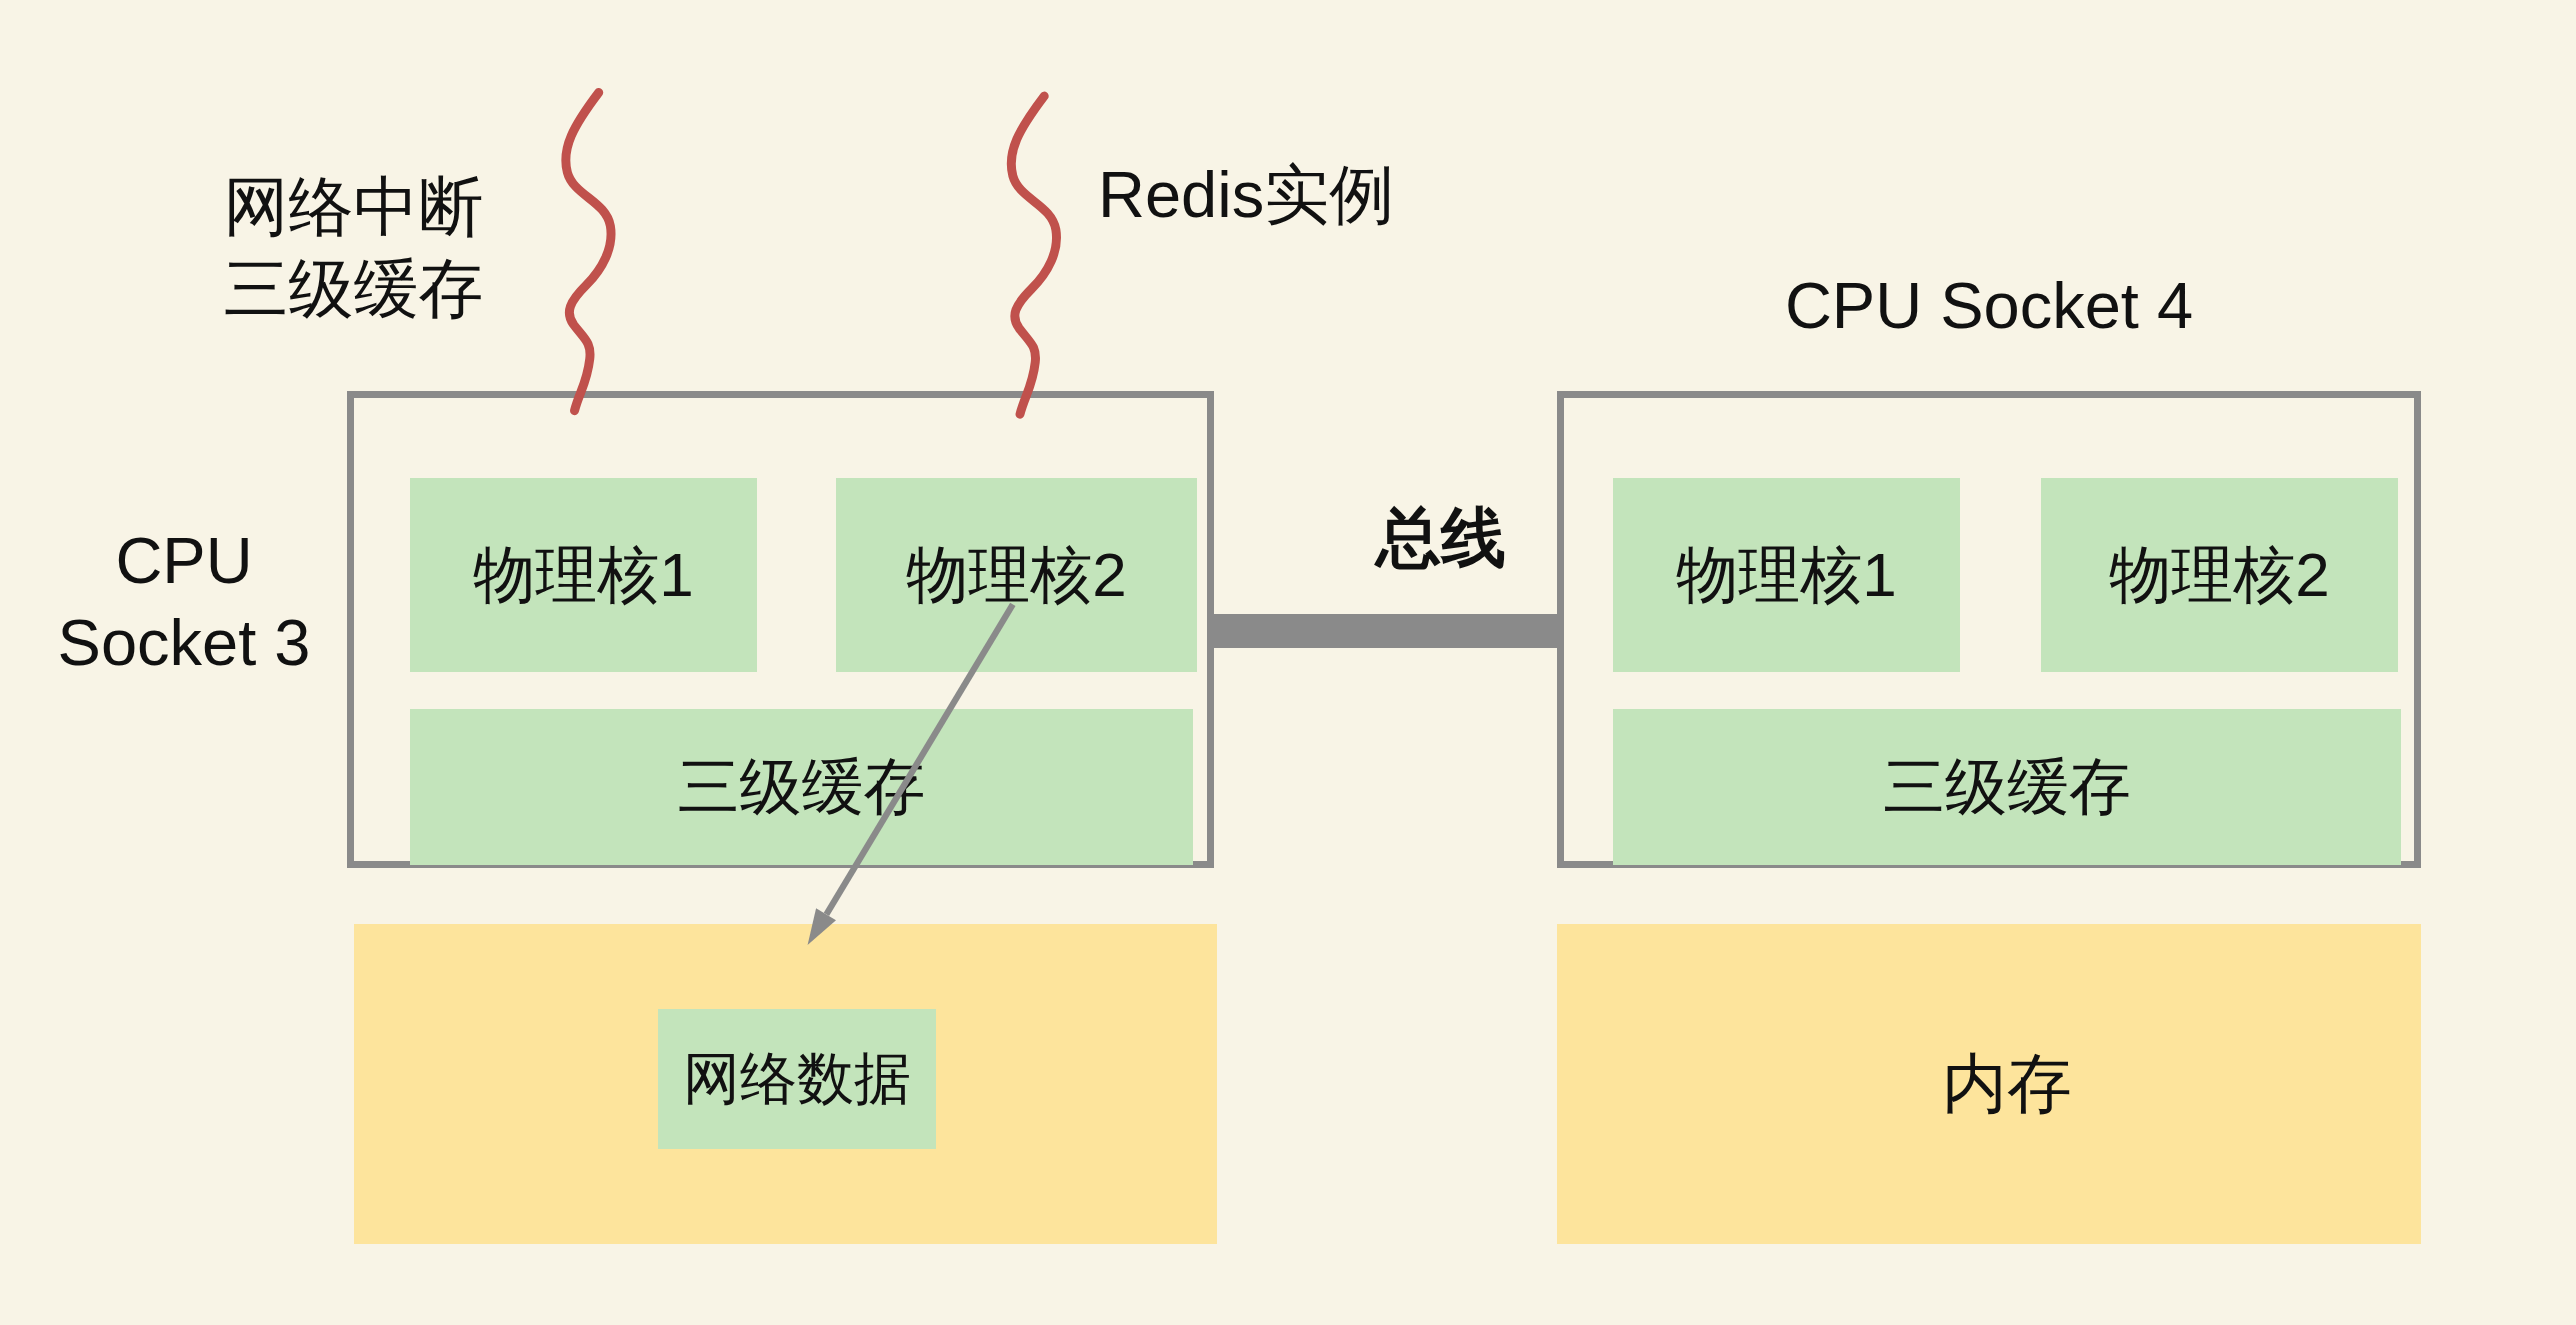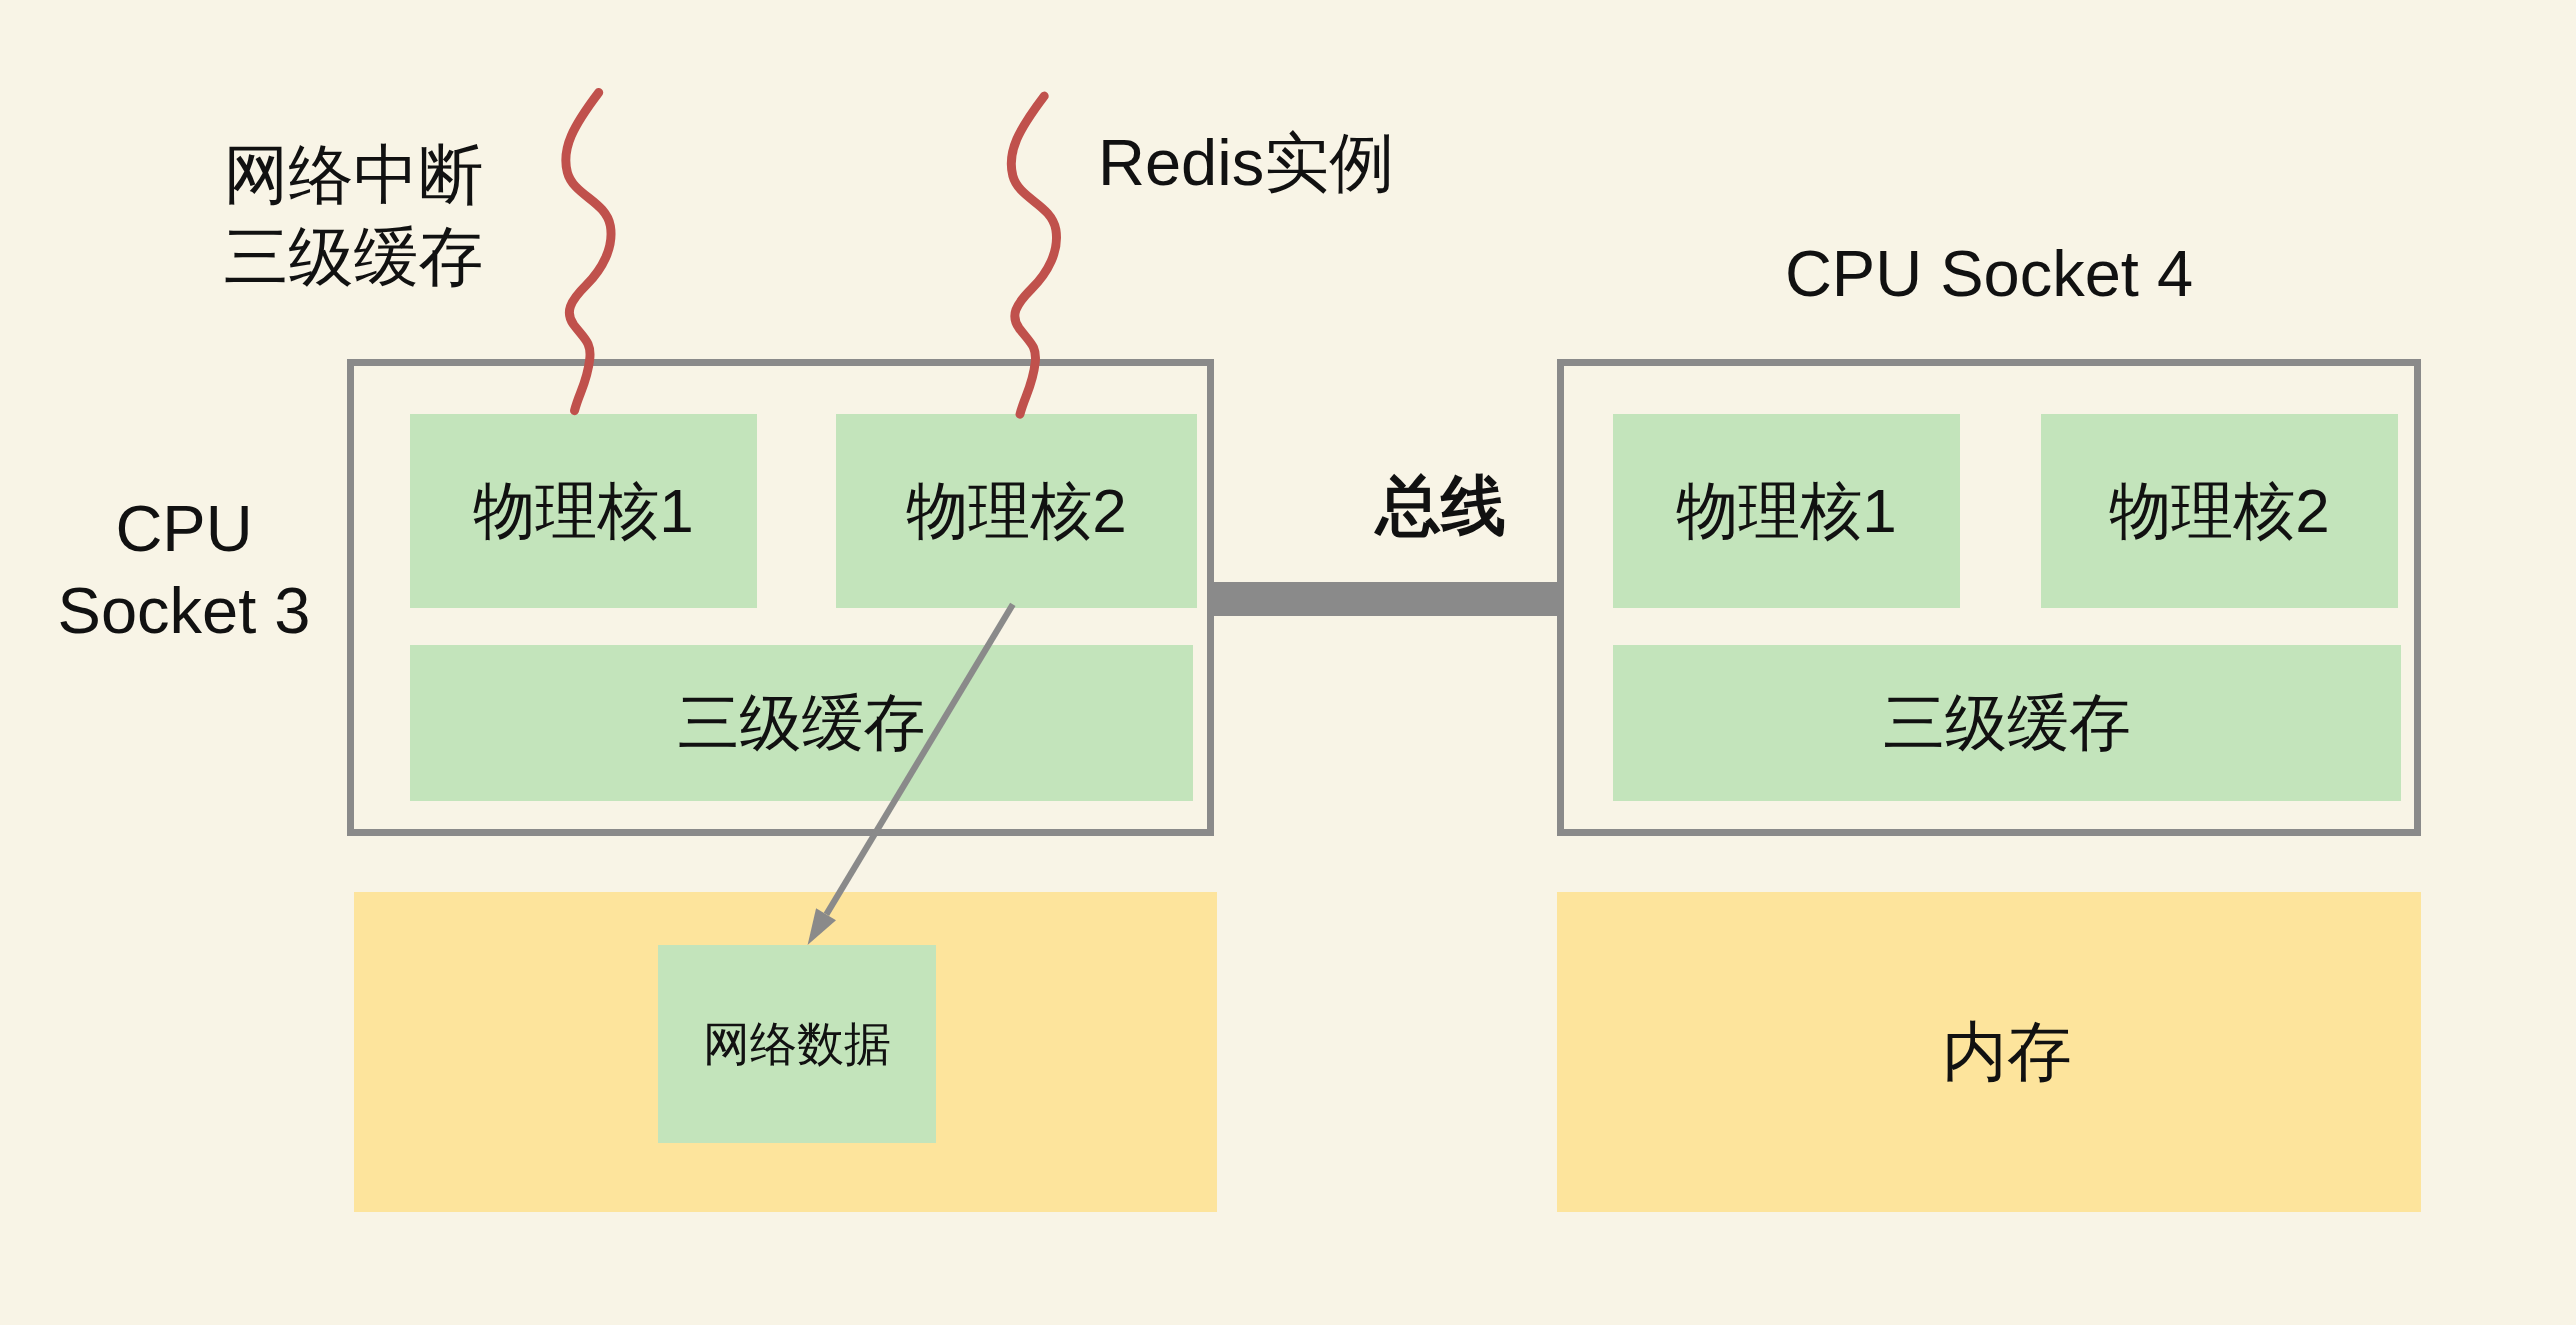--- a/index.html
+++ b/index.html
@@ -11,21 +11,21 @@
     background: var(--background, #f8f4e6);
   }
   .stage {
     position: relative;
     width: 2576px;
     height: 1326px;
     background: var(--background, #f8f4e6);
     overflow: hidden;
     color: var(--text, #111111);
   }
-  .abs { position: absolute; box-sizing: border-box; }
+  .abs { position: absolute; box-sizing: border-box; margin-top: 32px; }
 
   
   .bigtext {
     font-size: 65px;
     line-height: 82px;
     text-align: center;
     color: var(--text, #111111);
     white-space: nowrap;
   }
   .interrupt-label { left: 125px; top: 134px; width: 457px; }
@@ -68,22 +68,22 @@
 
   
   .memory {
     background: var(--memory_yellow, #fde49c);
   }
   .mem-left  { left: 354px;  top: 892px; width: 863px; height: 320px; }
   .mem-right { left: 1557px; top: 892px; width: 864px; height: 320px;
                display: flex; align-items: center; justify-content: center;
                font-size: 65px; padding-left: 36px; }
   .net-data {
-    left: 304px; top: 53px; width: 278px; height: 198px;
-    font-size: 47px;
+    left: 304px; top: 53px; width: 278px; height: 140px;
+    font-size: 57px;
   }
 
   
   .overlay {
     position: absolute;
     left: 0; top: 0;
     width: 2576px; height: 1326px;
     pointer-events: none;
   }
   .squiggle {

